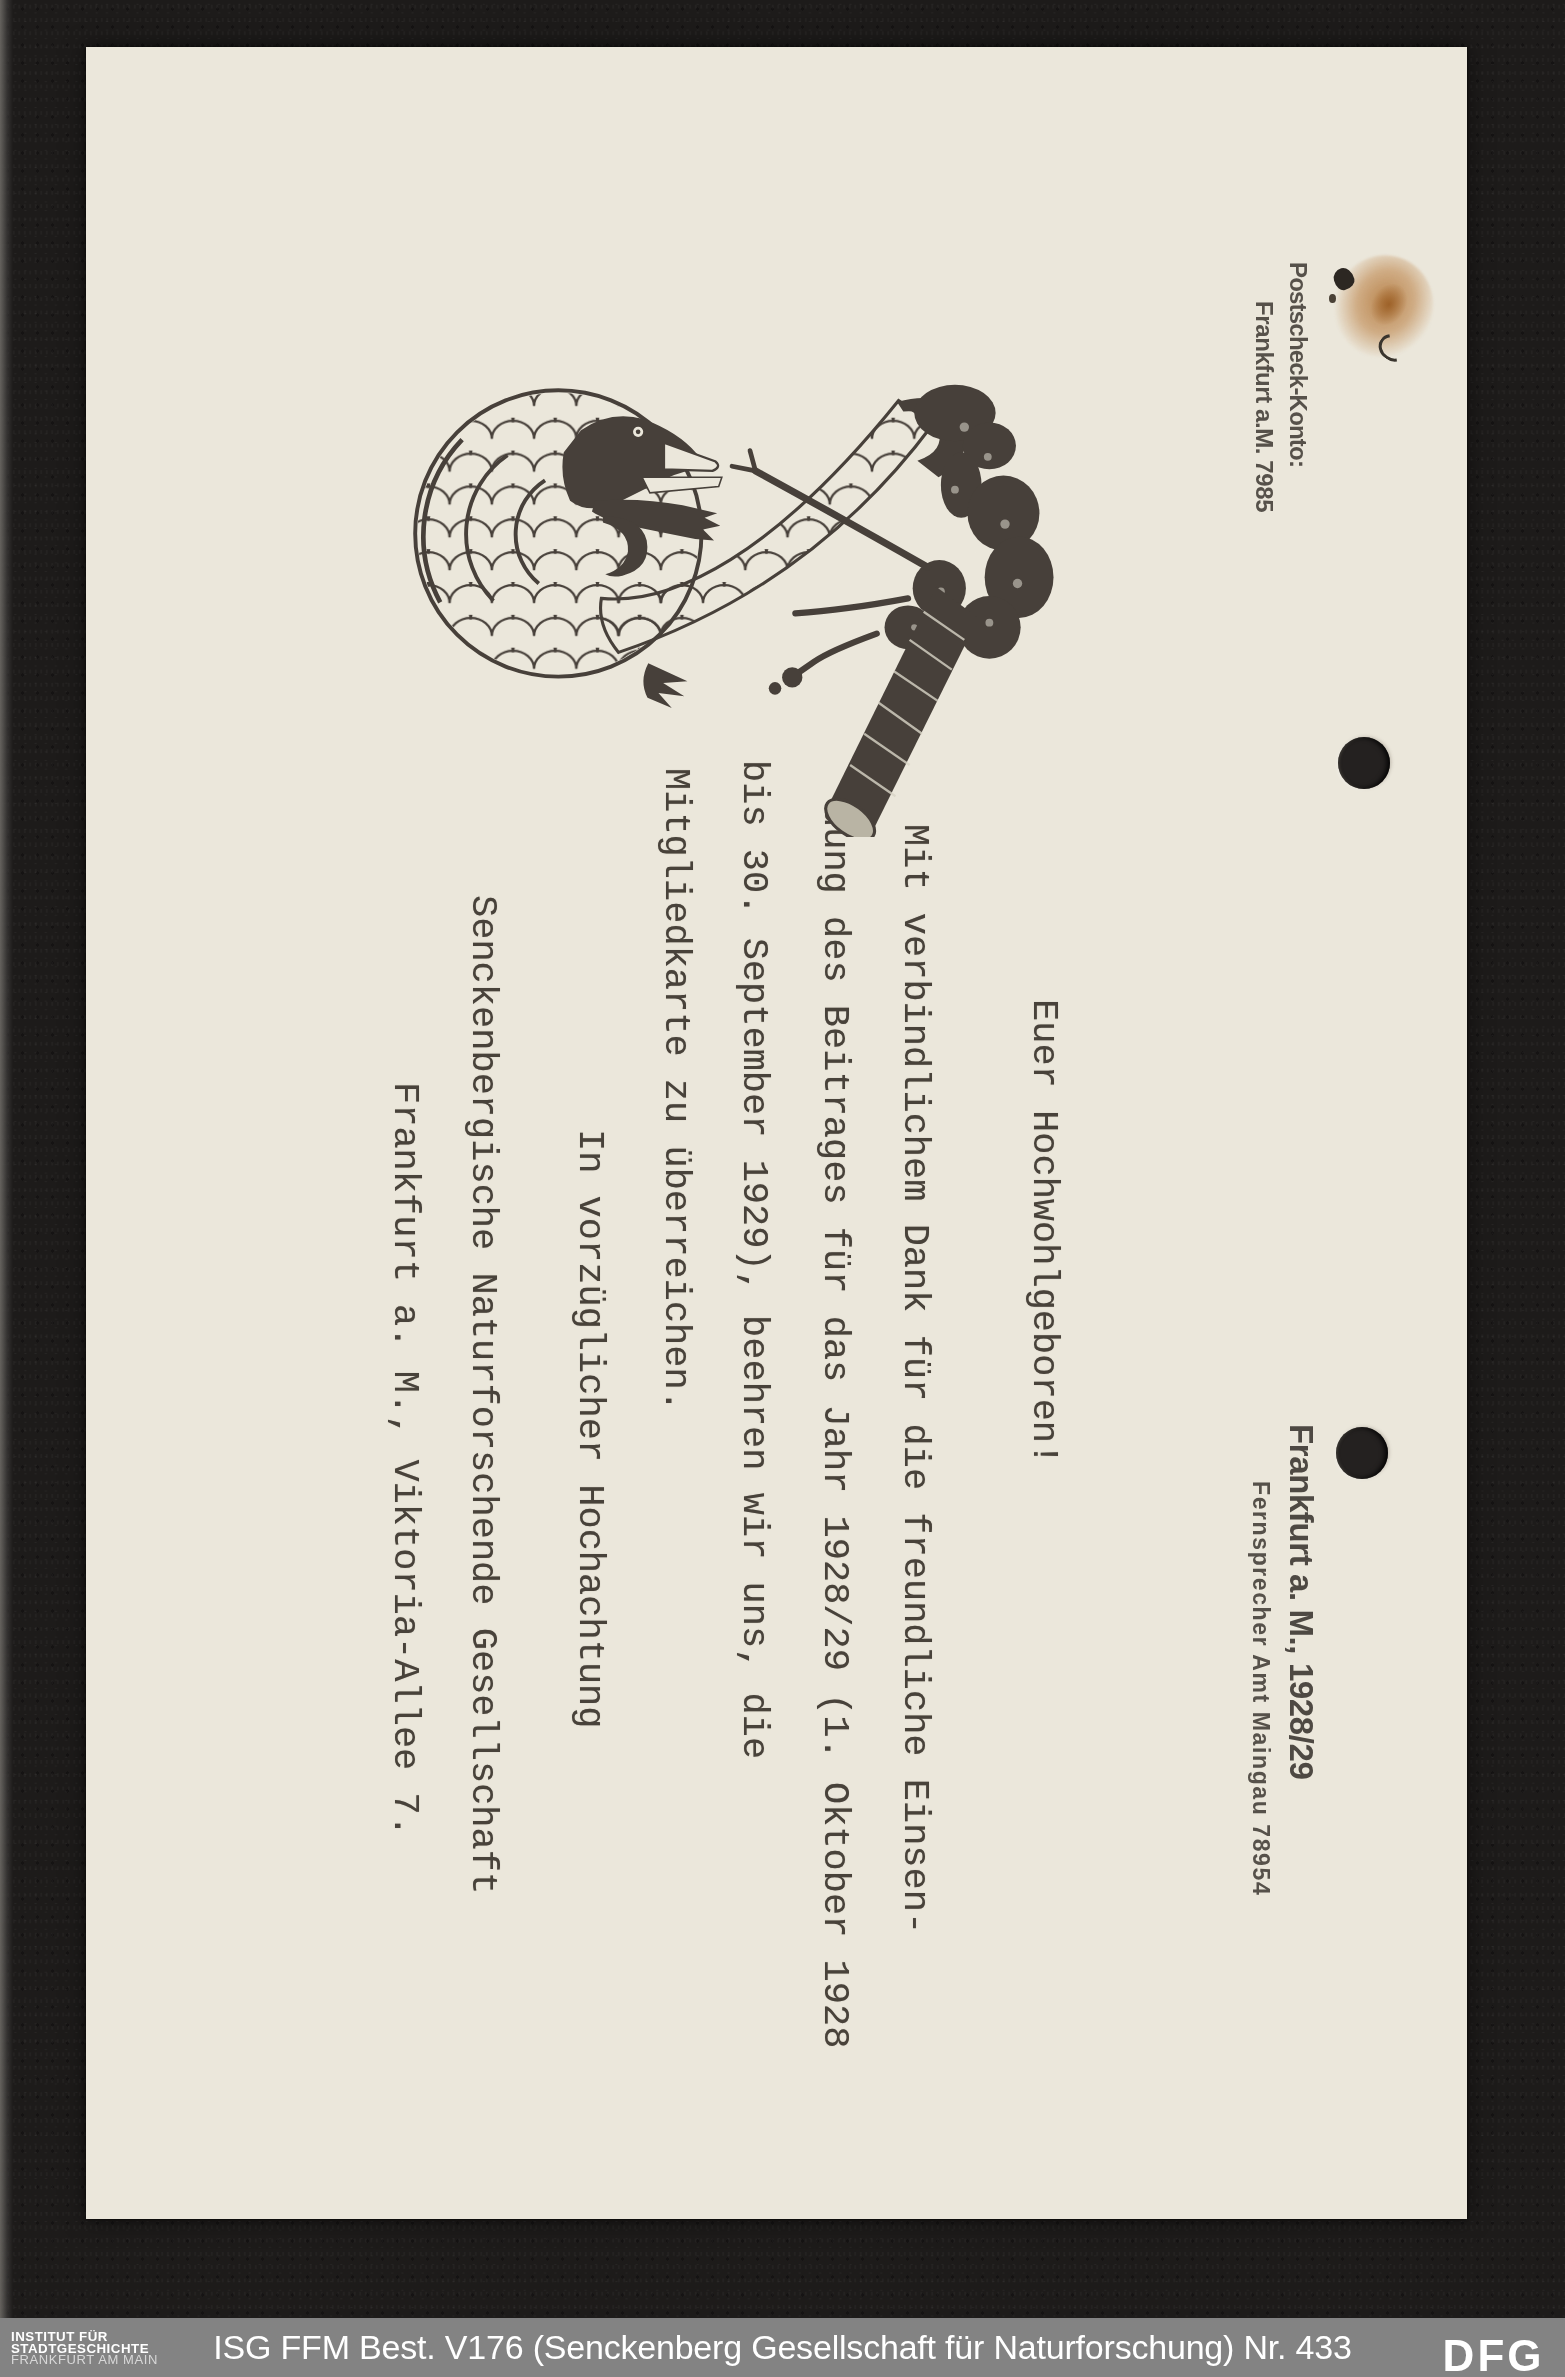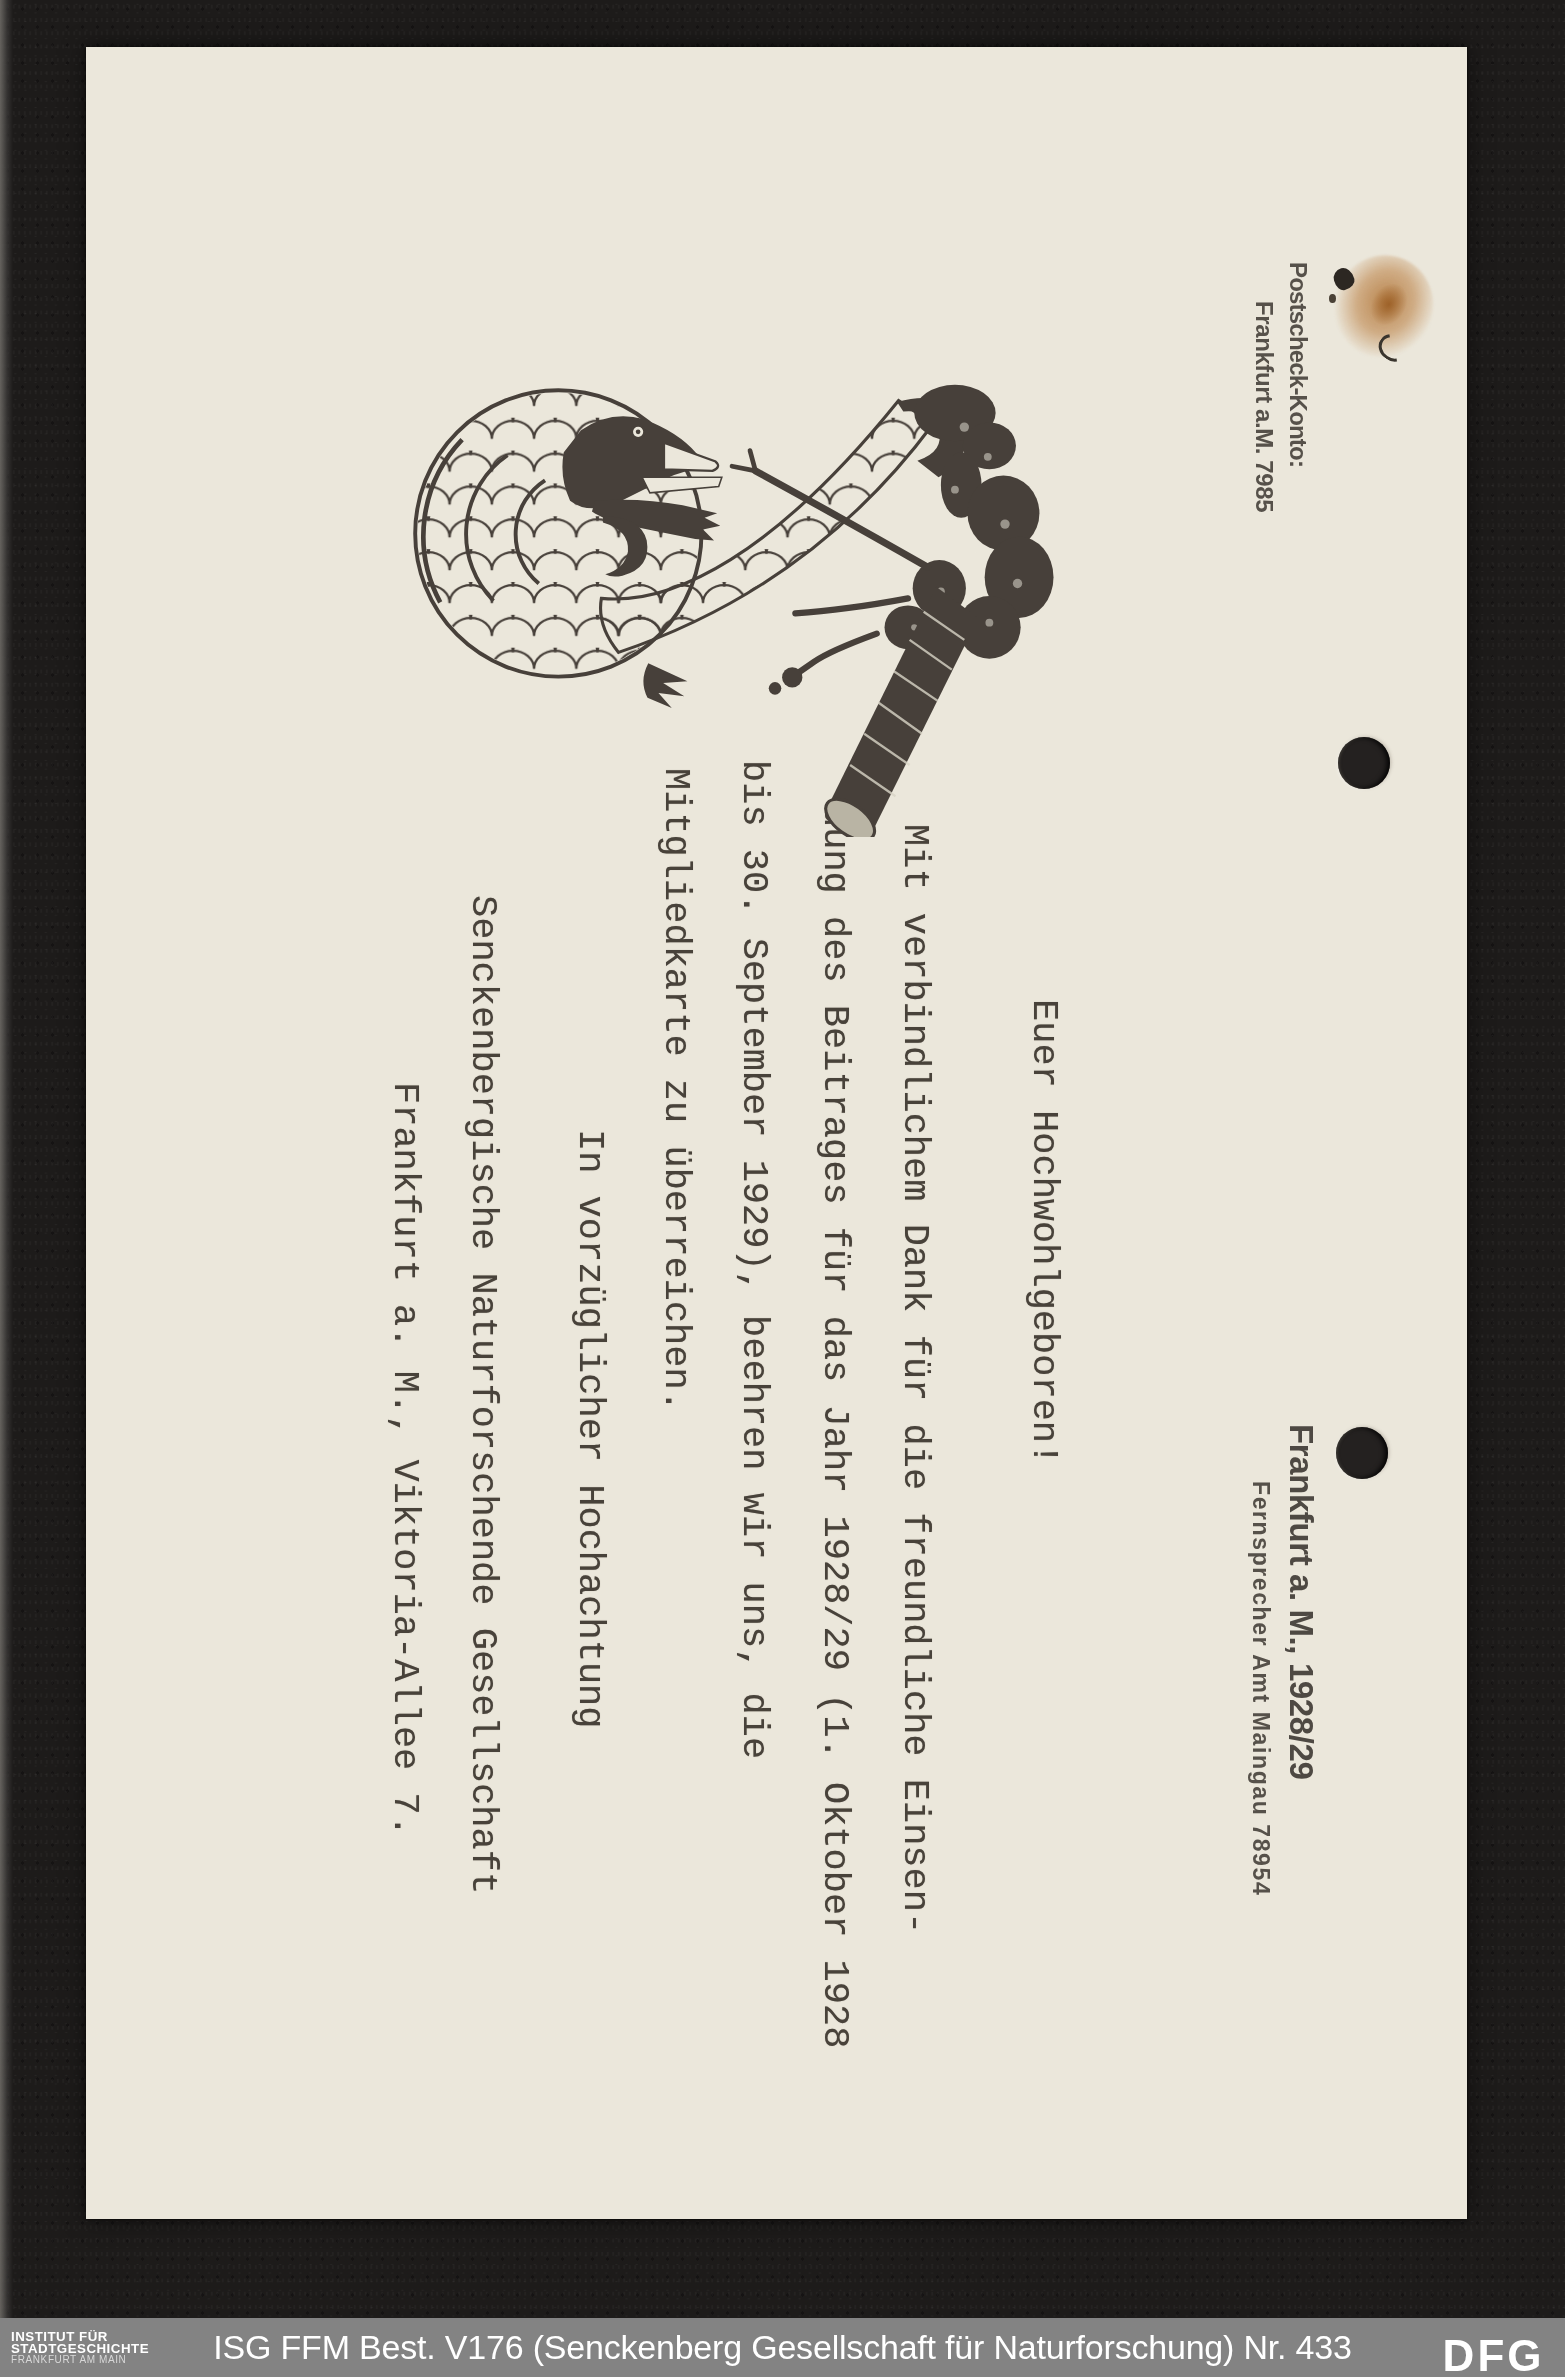--- a/index.html
+++ b/index.html
@@ -76,21 +76,21 @@
   
   .footer{
     position:absolute;left:0;bottom:0;width:1565px;height:59px;background:#838383;z-index:5;
   }
   .footer-label{
     position:absolute;left:0;top:0;width:100%;height:59px;line-height:59px;
     text-align:center;color:#ffffff;font-size:34px;letter-spacing:-0.2px;white-space:pre;
   }
   .isg{position:absolute;left:11px;top:13px;color:#ffffff;}
   .isg-l1,.isg-l2{font-weight:bold;font-size:13.3px;line-height:11.7px;letter-spacing:0.5px;white-space:pre;}
-  .isg-l3{font-size:10px;line-height:11px;color:#d8d8d8;letter-spacing:0.6px;white-space:pre;}
+  .isg-l3{font-size:13px;line-height:11px;color:#d8d8d8;letter-spacing:0.6px;white-space:pre;}
   .dfg{
     position:absolute;right:20.3px;top:13px;color:#ffffff;font-weight:bold;
     font-size:44px;letter-spacing:3.1px;white-space:pre;
   }
 </style>
 </head>
 <body>
 
 <div class="stage">
 

